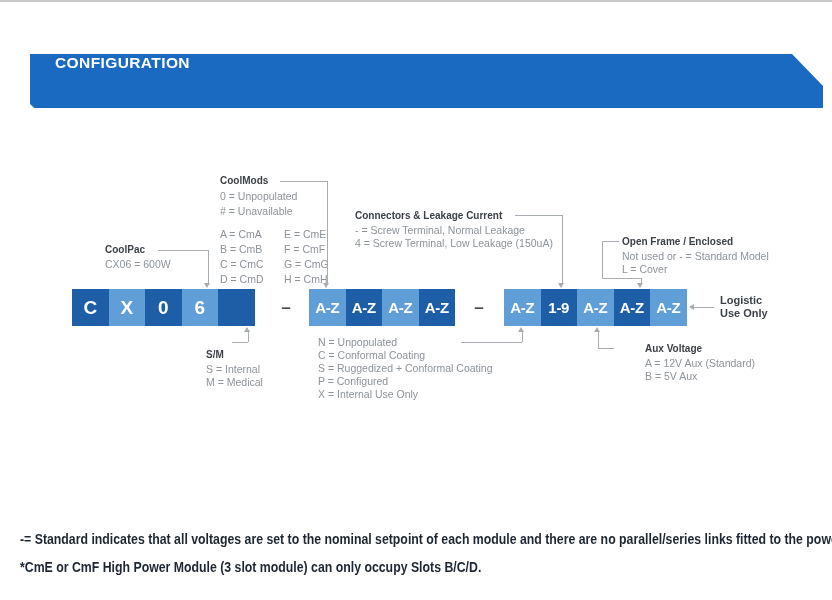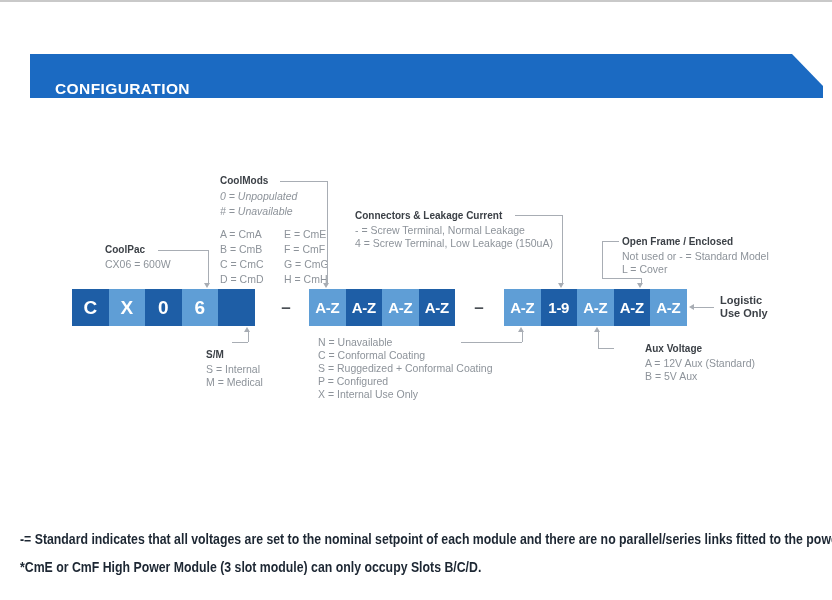--- a/index.html
+++ b/index.html
@@ -1,38 +1,38 @@
 <!DOCTYPE html>
 <html><head>
 <meta charset="utf-8">
 <style>
   html,body { margin:0; padding:0; background:#fff; font-family:"Liberation Sans",sans-serif; }
   .page { position:relative; width:832px; height:600px; background:#ffffff; overflow:hidden; }
   .topline { position:absolute; left:0; top:0; width:832px; height:2px; background:#c9c9c9; }
 
   
-  .banner { position:absolute; left:30px; top:54px; width:793px; height:44px; background:#1b6ac2;
+  .banner { position:absolute; left:30px; top:54px; width:793px; height:54px; background:#1b6ac2;
             clip-path:polygon(0 0,762px 0,793px 32px,793px 62px,13px 62px,0 50px);
-            display:flex; align-items:flex-end; }
+            display:flex; align-items:flex-start; }
   .banner-title { color:#ffffff; font-weight:bold; font-size:15.5px; letter-spacing:.4px; padding-left:25px; }
 
   
   .boxrow { position:absolute; top:289px; display:flex; height:37px; }
   .pbox { width:36.5px; display:flex; align-items:center; justify-content:center; color:#fff; font-weight:bold; }
   .pbox.d { background:#1e5ea6; }
   .pbox.l { background:#5f9ed6; }
   .big { font-size:19px; }
   .rng { font-size:15px; letter-spacing:-.3px; }
   .dash { position:absolute; top:289px; height:37px; width:32px; display:flex; align-items:center; justify-content:center;
           color:#4a4f55; font-weight:bold; font-size:17px; }
 
   
   .lbl { position:absolute; font-size:10.5px; color:#8d939a; line-height:13px; white-space:nowrap; }
   .lbl .t { font-weight:bold; color:#3c4147; font-size:10px; margin-bottom:2px; }
-  .lh15 div.v { line-height:15px;font-style:italic; }
+  .lh15 div.v { line-height:15px; }
   .gap8 { height:8px; }
   .cm-grid { display:grid; grid-template-columns:64px auto; line-height:15px; }
   .logistic { font-weight:bold; color:#3c4147; font-size:11px; line-height:13px; }
 
   
   .ln { position:absolute; background:#a8adb4; }
   .arr { position:absolute; width:0; height:0; }
   .arr.down { border-left:3.5px solid transparent; border-right:3.5px solid transparent; border-top:5px solid #a8adb4; }
   .arr.up   { border-left:3.5px solid transparent; border-right:3.5px solid transparent; border-bottom:5px solid #a8adb4; }
   .arr.left { border-top:3.5px solid transparent; border-bottom:3.5px solid transparent; border-right:5px solid #a8adb4; }
@@ -112,21 +112,21 @@
     <div>L = Cover</div>
   </div>
 
   <div class="lbl" style="left:206px; top:336px;margin-top:12px;">
     <div class="t">S/M</div>
     <div>S = Internal</div>
     <div>M = Medical</div>
   </div>
 
   <div class="lbl" style="left:318px; top:336px;">
-    <div>N = Unavailable</div>
+    <div>N = Unpopulated</div>
     <div>C = Conformal Coating</div>
     <div>S = Ruggedized + Conformal Coating</div>
     <div>P = Configured</div>
     <div>X = Internal Use Only</div>
   </div>
 
   <div class="lbl" style="left:625px; top:342px;margin-left:20px;">
     <div class="t">Aux Voltage</div>
     <div>A = 12V Aux (Standard)</div>
     <div>B = 5V Aux</div>

